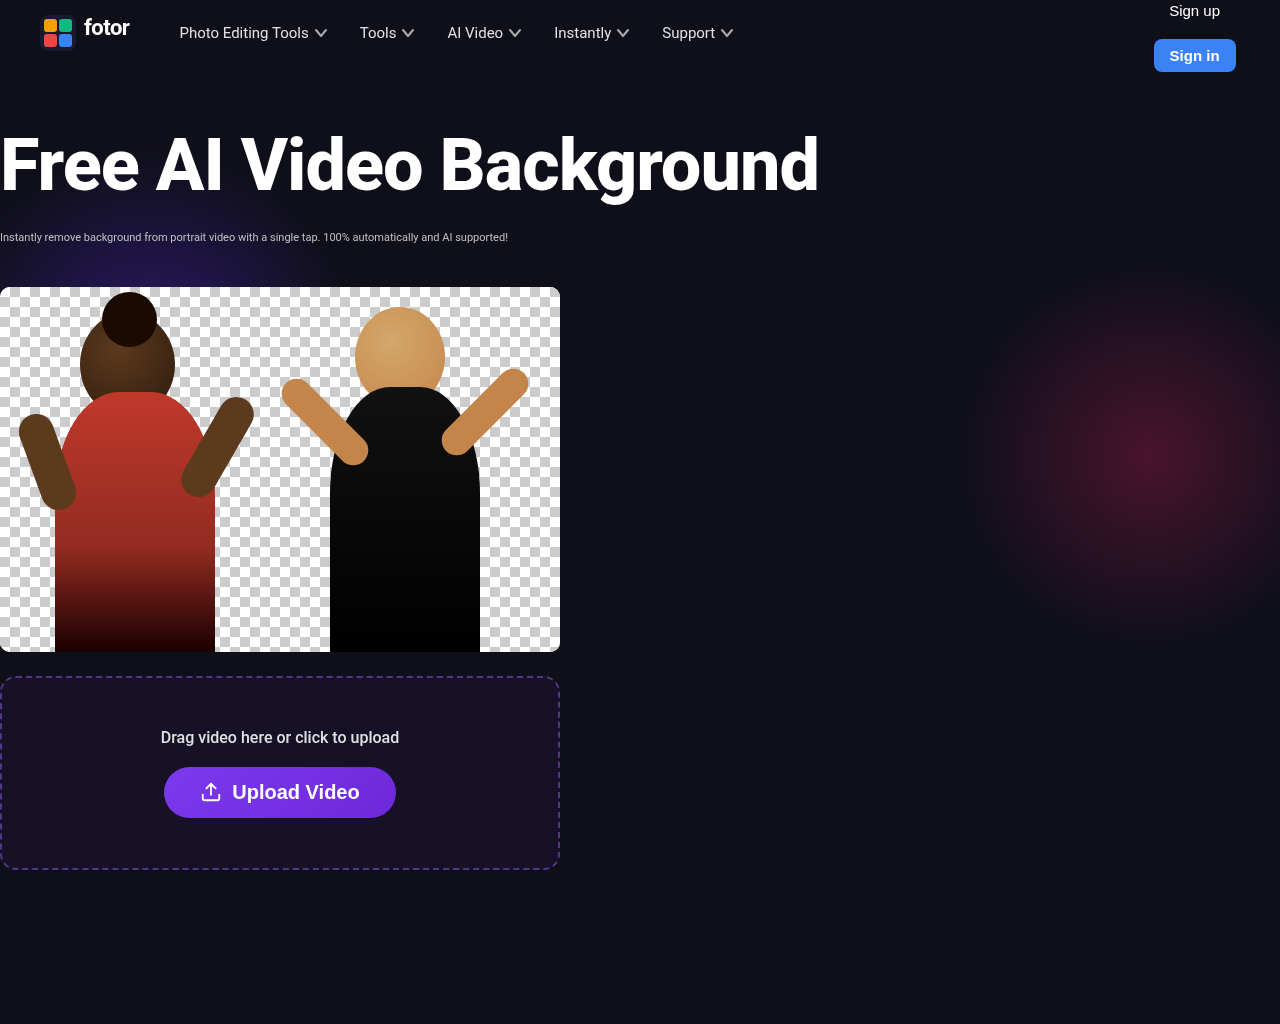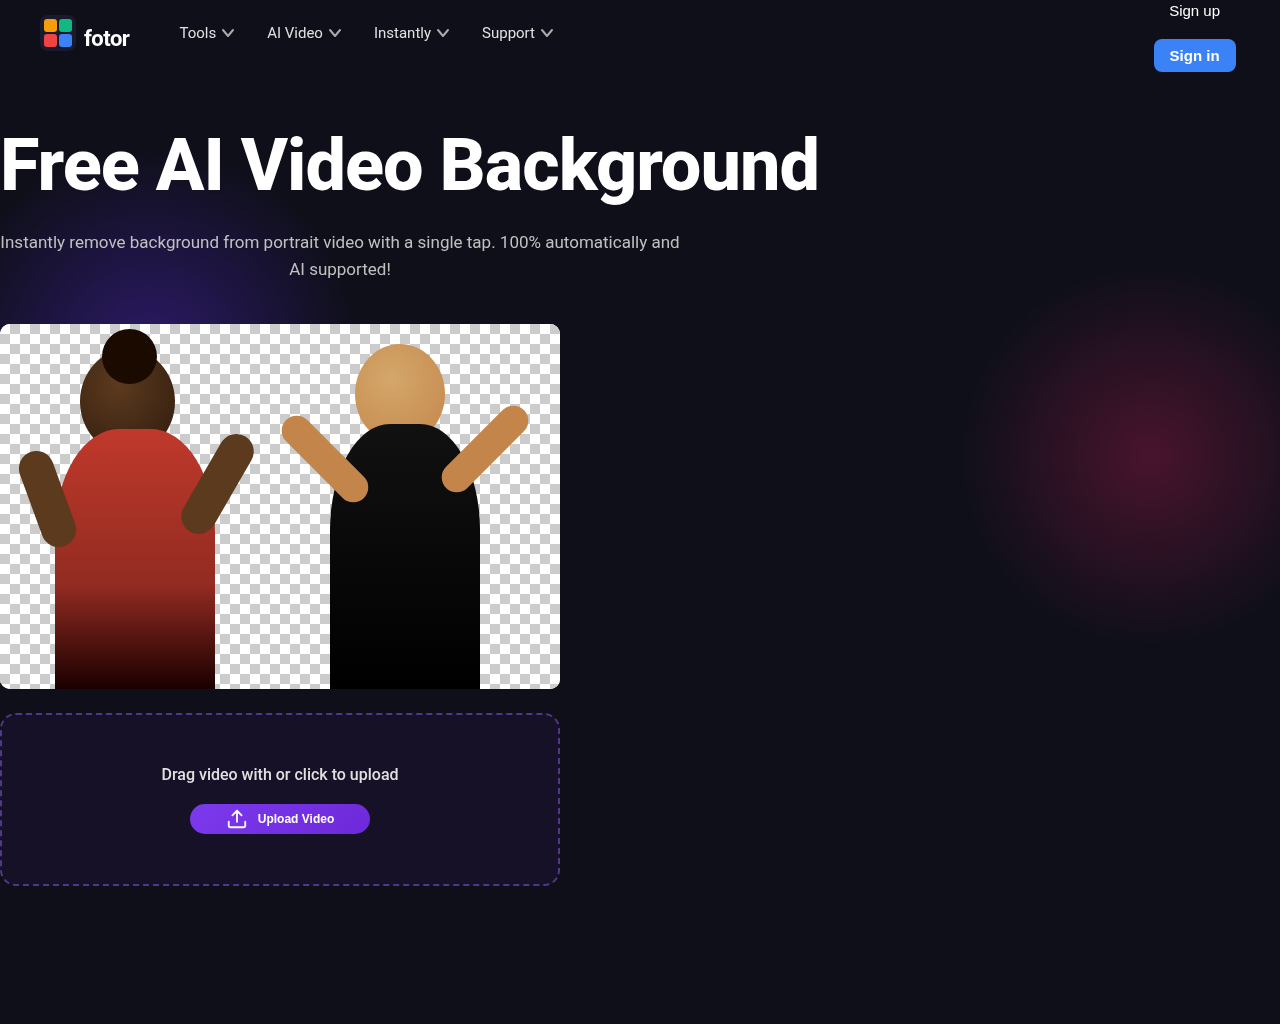--- a/index.html
+++ b/index.html
@@ -19,21 +19,21 @@
       align-items: center;
       padding: 0 40px;
       height: 66px;
       background: #0f0f1a;
       position: relative;
       z-index: 10;
     }
 
     .logo-area {
       display: flex;
-      align-items: flex-end;
+      align-items: flex-start;
       gap: 8px;
       margin-right: 36px;
       cursor: pointer;
     }
 
     .logo-icon {
       width: 36px;
       height: 36px;
     }
 
@@ -152,21 +152,21 @@
       color: #a855f7;
       font-size: 72px;
       font-weight: 800;
       letter-spacing: -1px;
       line-height: 1.2;
       margin-top: 4px;
     }
 
     .hero-subtitle {
       text-align: center;
-      font-size: 17px;
+      font-size: 11px;
       color: #c0c0c0;
       margin-top: 24px;
       max-width: 680px;
       line-height: 1.6;
       z-index: 1;
     }
 
     
     .preview-container {
       position: relative;
@@ -275,25 +275,25 @@
     .upload-drag-text {
       font-size: 16px;
       color: #e0e0e0;
       font-weight: 500;
     }
 
     .btn-upload {
       display: flex;
       align-items: center;
       gap: 10px;
-      padding: 4px 36px;
+      padding: 14px 36px;
       border-radius: 50px;
       background: linear-gradient(135deg, #7c3aed, #6d28d9);
       color: #fff;
-      font-size: 12px;
+      font-size: 20px;
       font-weight: 600;
       cursor: pointer;
       border: none;
       transition: opacity 0.2s;
     }
 
     .upload-icon-svg {
       width: 22px;
       height: 22px;
       stroke: white;
@@ -314,20 +314,26 @@
       <rect x="4" y="4" width="13" height="13" rx="3" fill="#f59e0b"></rect>
       <rect x="19" y="4" width="13" height="13" rx="3" fill="#10b981"></rect>
       <rect x="4" y="19" width="13" height="13" rx="3" fill="#ef4444"></rect>
       <rect x="19" y="19" width="13" height="13" rx="3" fill="#3b82f6"></rect>
     </svg>
     <span class="logo-text">fotor</span>
   </div>
 
   <div class="nav-links">
     <div class="nav-item">
+      <span>Photo Editing Tools</span>
+      <svg class="chevron-icon" viewBox="0 0 14 14">
+          <polyline points="2,4 7,10 12,4"></polyline>
+        </svg>
+    </div>
+    <div class="nav-item">
       <span>Tools</span>
       <svg class="chevron-icon" viewBox="0 0 14 14">
           <polyline points="2,4 7,10 12,4"></polyline>
         </svg>
     </div>
     <div class="nav-item">
       <span>AI Video</span>
       <svg class="chevron-icon" viewBox="0 0 14 14">
           <polyline points="2,4 7,10 12,4"></polyline>
         </svg>
@@ -388,21 +394,21 @@
         <div class="person-right-body" style="background: linear-gradient(180deg, #111 0%, #000 100%); border-radius: 40% 40% 0 0; position:absolute; bottom:0; width:150px; left:15px; height:265px;">
         </div>
 
         <div style="position:absolute; top:60px; left:-5px; width:30px; height:110px; background:#c4854a; border-radius:15px; transform:rotate(-45deg);"></div>
         <div style="position:absolute; top:50px; right:0px; width:30px; height:110px; background:#c4854a; border-radius:15px; transform:rotate(45deg);"></div>
       </div>
     </div>
   </div>
 
   <div class="upload-zone">
-    <span class="upload-drag-text">Drag video with or click to upload</span>
+    <span class="upload-drag-text">Drag video here or click to upload</span>
     <button class="btn-upload">
       <svg class="upload-icon-svg" viewBox="0 0 24 24" xmlns="http://www.w3.org/2000/svg">
         <path d="M21 15v4a2 2 0 01-2 2H5a2 2 0 01-2-2v-4"></path>
         <polyline points="17 8 12 3 7 8"></polyline>
         <line x1="12" y1="3" x2="12" y2="15"></line>
       </svg>
       <span>Upload Video</span>
     </button>
   </div>
 </section>

